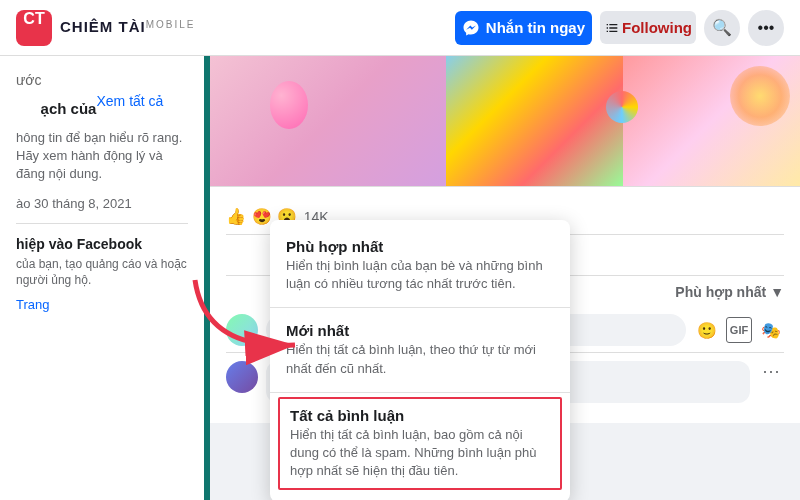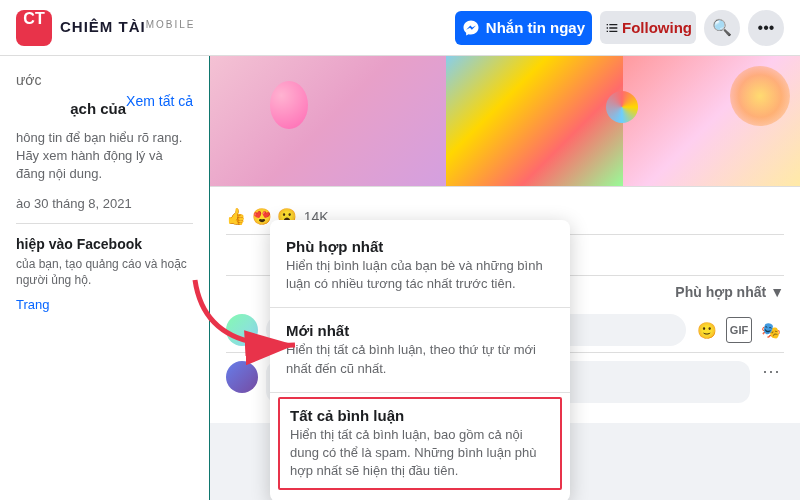--- a/index.html
+++ b/index.html
@@ -116,21 +116,21 @@
     .main-content {
       display: flex;
       height: calc(500px - 56px);
       position: relative;
     }
 
     
     .sidebar {
       width: 210px;
       background: #fff;
-      border-right: 1px solid #0f766e;
+      border-right: 6px solid #0f766e;
       padding: 16px;
       overflow: hidden;
       flex-shrink: 0;
     }
     .sidebar-back {
       color: #666;
       font-size: 14px;
       margin-bottom: 12px;
     }
     .sidebar-section-title {
@@ -442,21 +442,21 @@
     <button class="btn-icon">
       <span>•••</span>
     </button>
   </div>
 </div>
 
 <div class="main-content">
 
   <div class="sidebar">
     <div class="sidebar-back">ước</div>
-    <div style="display:flex; justify-content:flex-end; align-items:center;">
+    <div style="display:flex; justify-content:center; align-items:center;">
       <div class="sidebar-section-title">ạch của</div>
       <span class="sidebar-link">Xem tất cả</span>
     </div>
     <div class="sidebar-desc">
       <span>hông tin để bạn hiểu rõ
 rang. Hãy xem hành động
 lý và đăng nội dung.</span>
     </div>
     <div class="sidebar-date">ào 30 tháng 8, 2021</div>
     <hr class="sidebar-divider">

